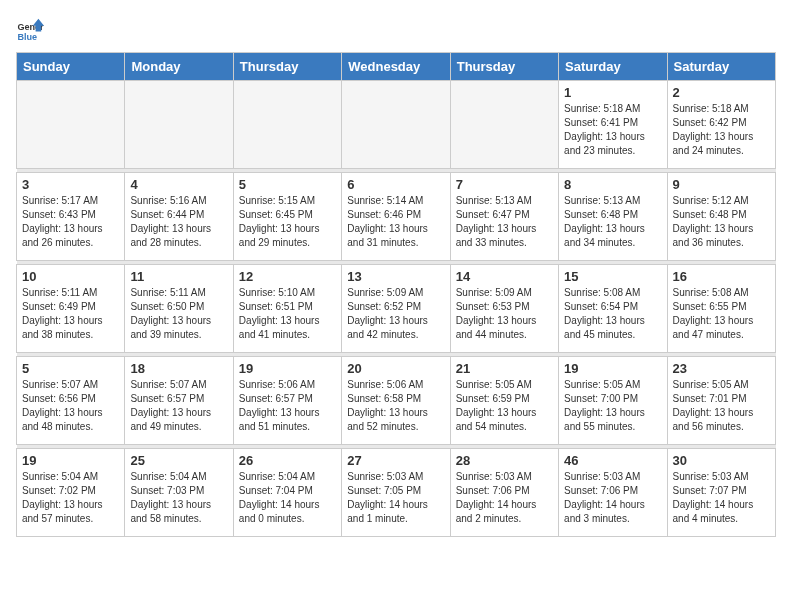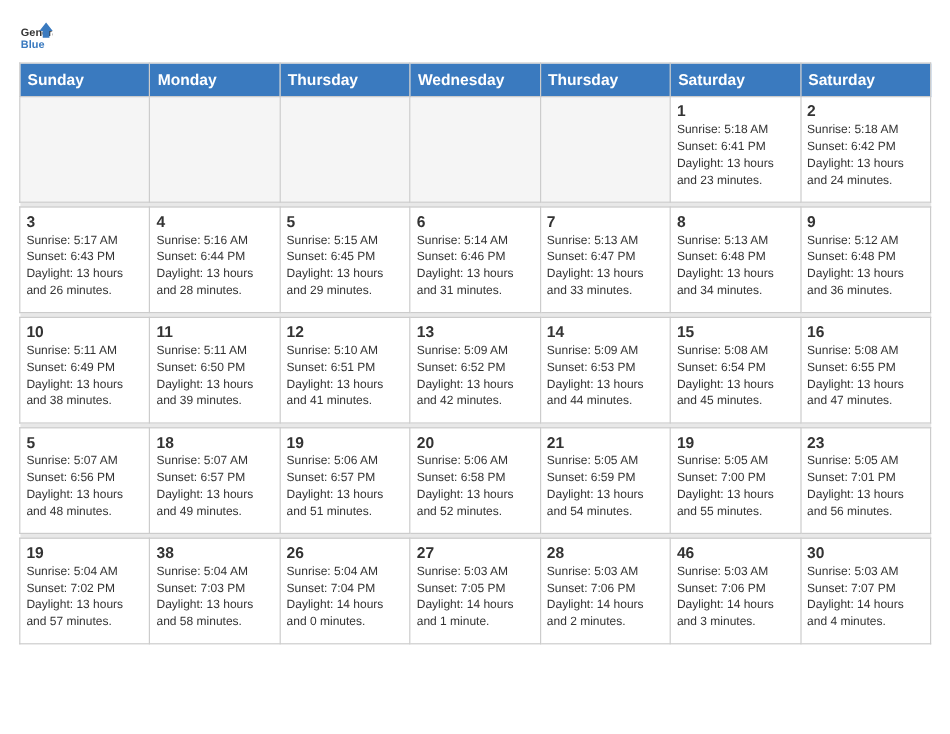--- a/index.html
+++ b/index.html
@@ -222,21 +222,21 @@
       </tr>
       <tr>
         <td colspan="7" style="height: 4px; background: rgb(232, 232, 232); padding: 0px; border: none;"></td>
       </tr>
       <tr>
         <td>
           <span class="day-number">19</span>
           <div class="day-detail">Sunrise: 5:04 AM<br>Sunset: 7:02 PM<br>Daylight: 13 hours and 57 minutes.</div>
         </td>
         <td>
-          <span class="day-number">38</span>
+          <span class="day-number">25</span>
           <div class="day-detail">Sunrise: 5:04 AM<br>Sunset: 7:03 PM<br>Daylight: 13 hours and 58 minutes.</div>
         </td>
         <td>
           <span class="day-number">26</span>
           <div class="day-detail">Sunrise: 5:04 AM<br>Sunset: 7:04 PM<br>Daylight: 14 hours and 0 minutes.</div>
         </td>
         <td>
           <span class="day-number">27</span>
           <div class="day-detail">Sunrise: 5:03 AM<br>Sunset: 7:05 PM<br>Daylight: 14 hours and 1 minute.</div>
         </td>

